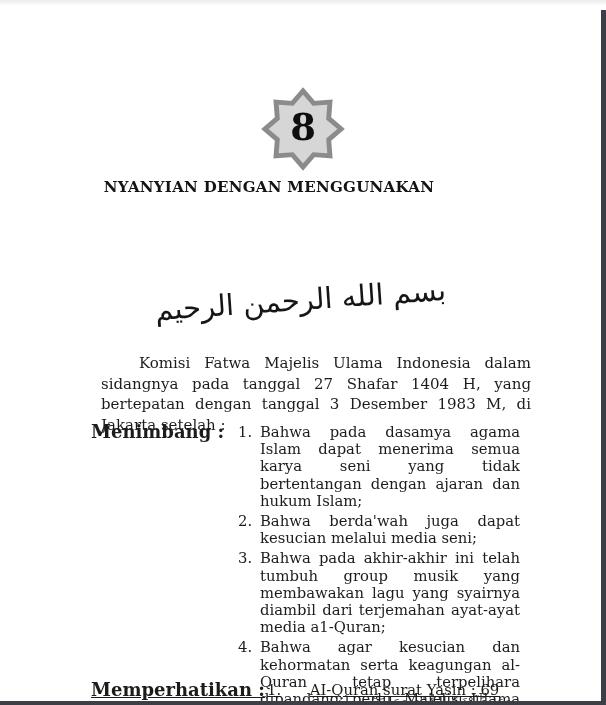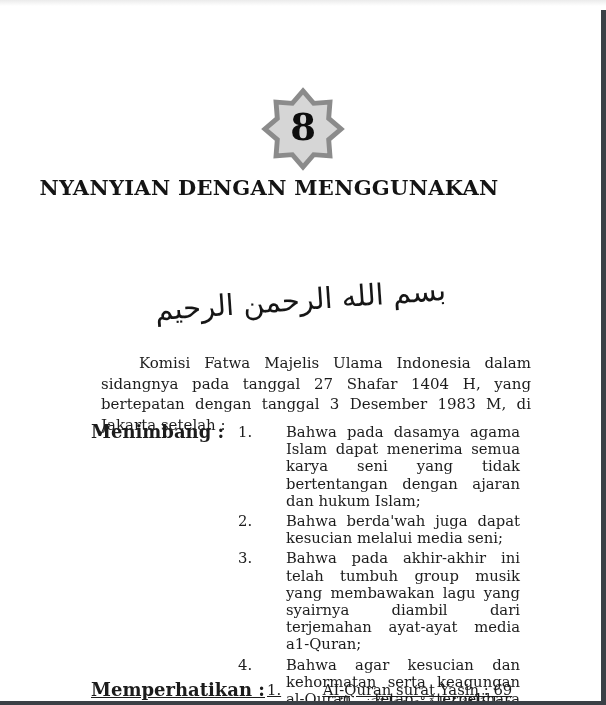--- a/index.html
+++ b/index.html
@@ -48,21 +48,21 @@
     font-weight: bold;
     color: #0e0e0e;
     line-height: 1;
   }
   .doc-title {
     position: absolute;
     top: 177px; left: 0;
     width: 538px;
     text-align: center;
     font-weight: bold;
-    font-size: 21px;
+    font-size: 15px;
     line-height: 21.5px;
     letter-spacing: 0.3px;
     color: #141414;
   }
   .bismillah {
     position: absolute;
     top: 283px; left: 0;
     width: 601px;
     text-align: center;
     direction: rtl;
@@ -107,21 +107,20 @@
     line-height: 17.2px;
   }
   .item-number {
     flex: 0 0 24px;
     box-sizing: border-box;
     padding-left: 2px;
   }
   .item-text {
     flex: 1 1 auto;
     text-align: justify;
-    margin-left: 26px;
   }
   .item-text.single-line { text-align: center; }
   .clipped-verse {
     position: absolute;
     top: 695px; left: 253px;
     width: 258px; height: 7px;
     overflow: hidden;
     direction: rtl;
     font-family: "DejaVu Sans", sans-serif;
     font-size: 14px;

